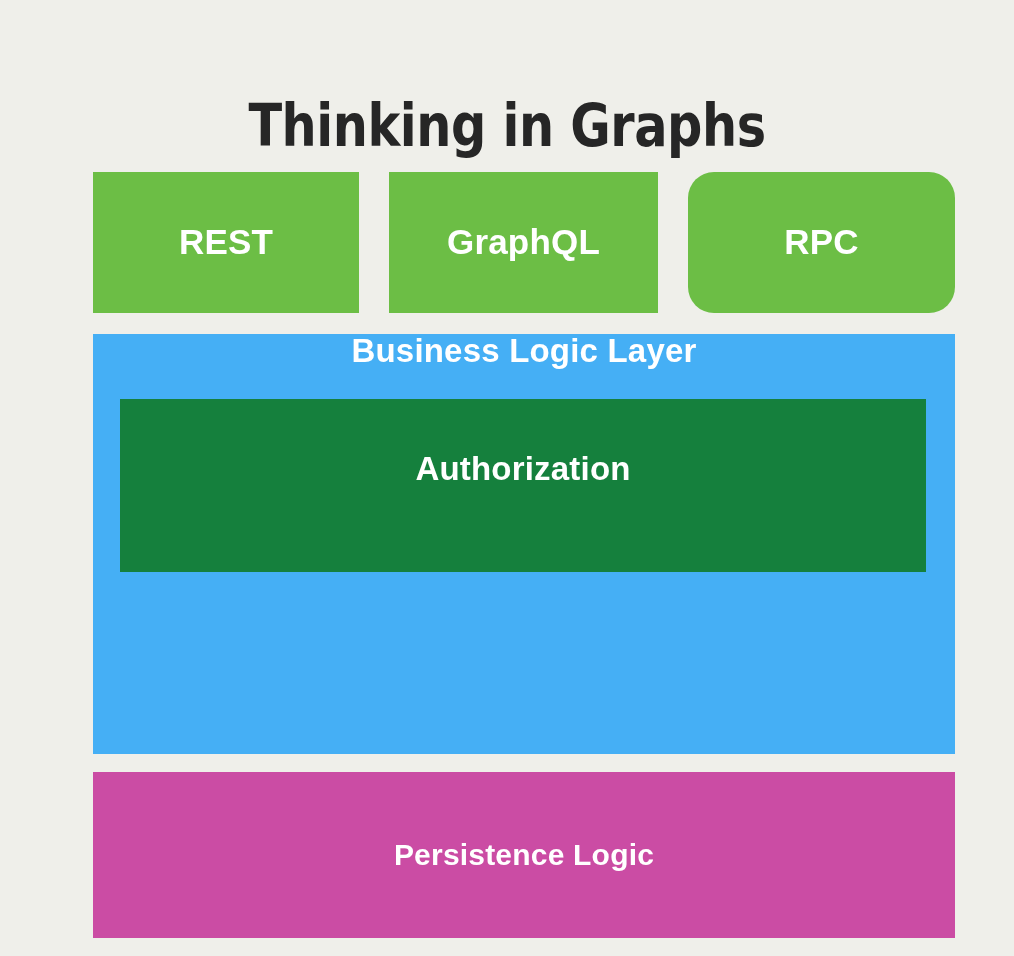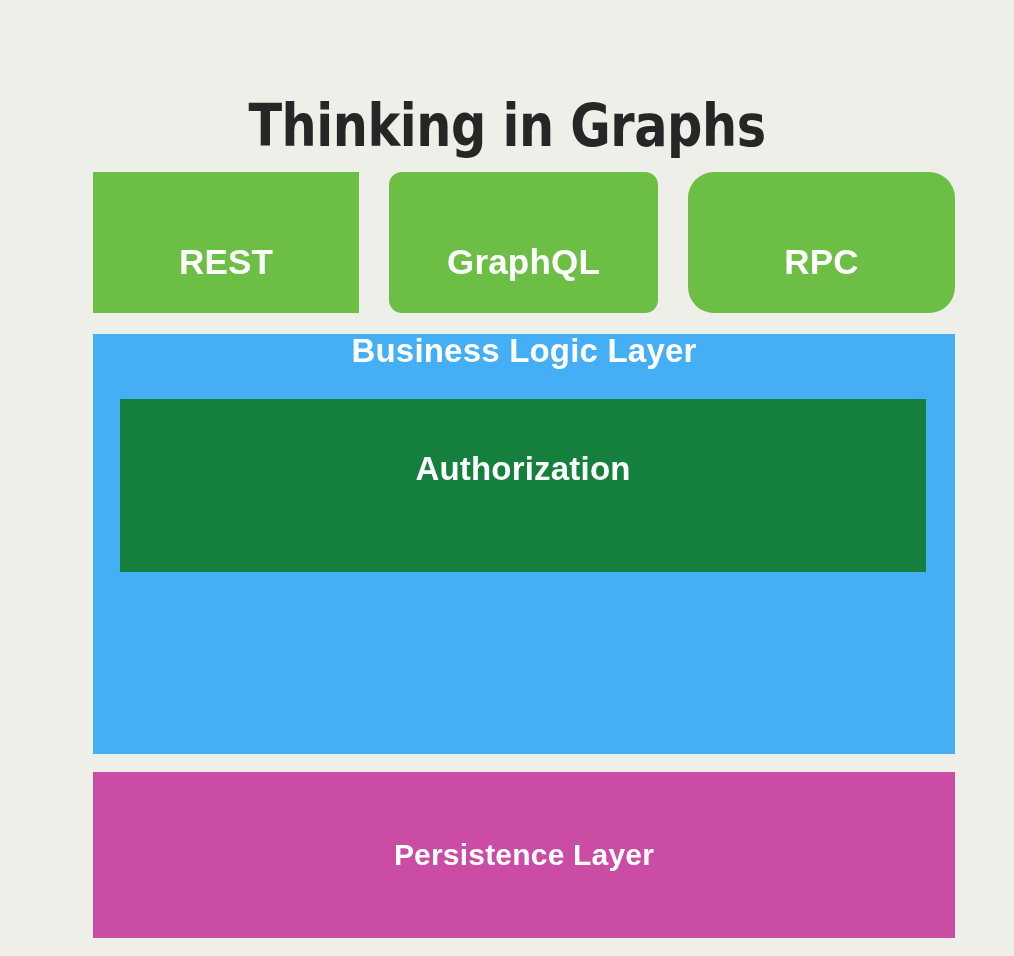--- a/index.html
+++ b/index.html
@@ -64,24 +64,24 @@
 
   
   .api-box {
     top: 156px;
     height: 141px;
     background: #6cbe45;
   }
   .api-box .layer-label {
     font-size: 35px;
     line-height: 35px;
-    margin-top: 72px;
+    margin-top: 52px;
   }
   #api-rest    { left: 93px;  width: 266px; }
-  #api-graphql { left: 389px; width: 269px; border-radius: 13px; }
+  #api-graphql { left: 389px; width: 269px; }
   #api-rpc     { left: 688px; width: 267px; border-radius: 26px; }
 
   
   #business-logic-layer {
     left: 93px;
     top: 318px;
     width: 862px;
     height: 420px;
     background: #45aff5;
   }
@@ -161,18 +161,18 @@
   <div class="layer-box" id="business-logic-layer">
 
     <div id="authorization-box">
       <span class="layer-label">Authorization</span>
     </div>
 
     <span class="layer-label">Business Logic Layer</span>
   </div>
 
   <div class="layer-box" id="persistence-layer">
-    <span class="layer-label">Persistence Layer</span>
+    <span class="layer-label">Persistence Logic</span>
   </div>
 
   <div id="bottom-caption"></div>
 
 </div>
 
 </body></html>

